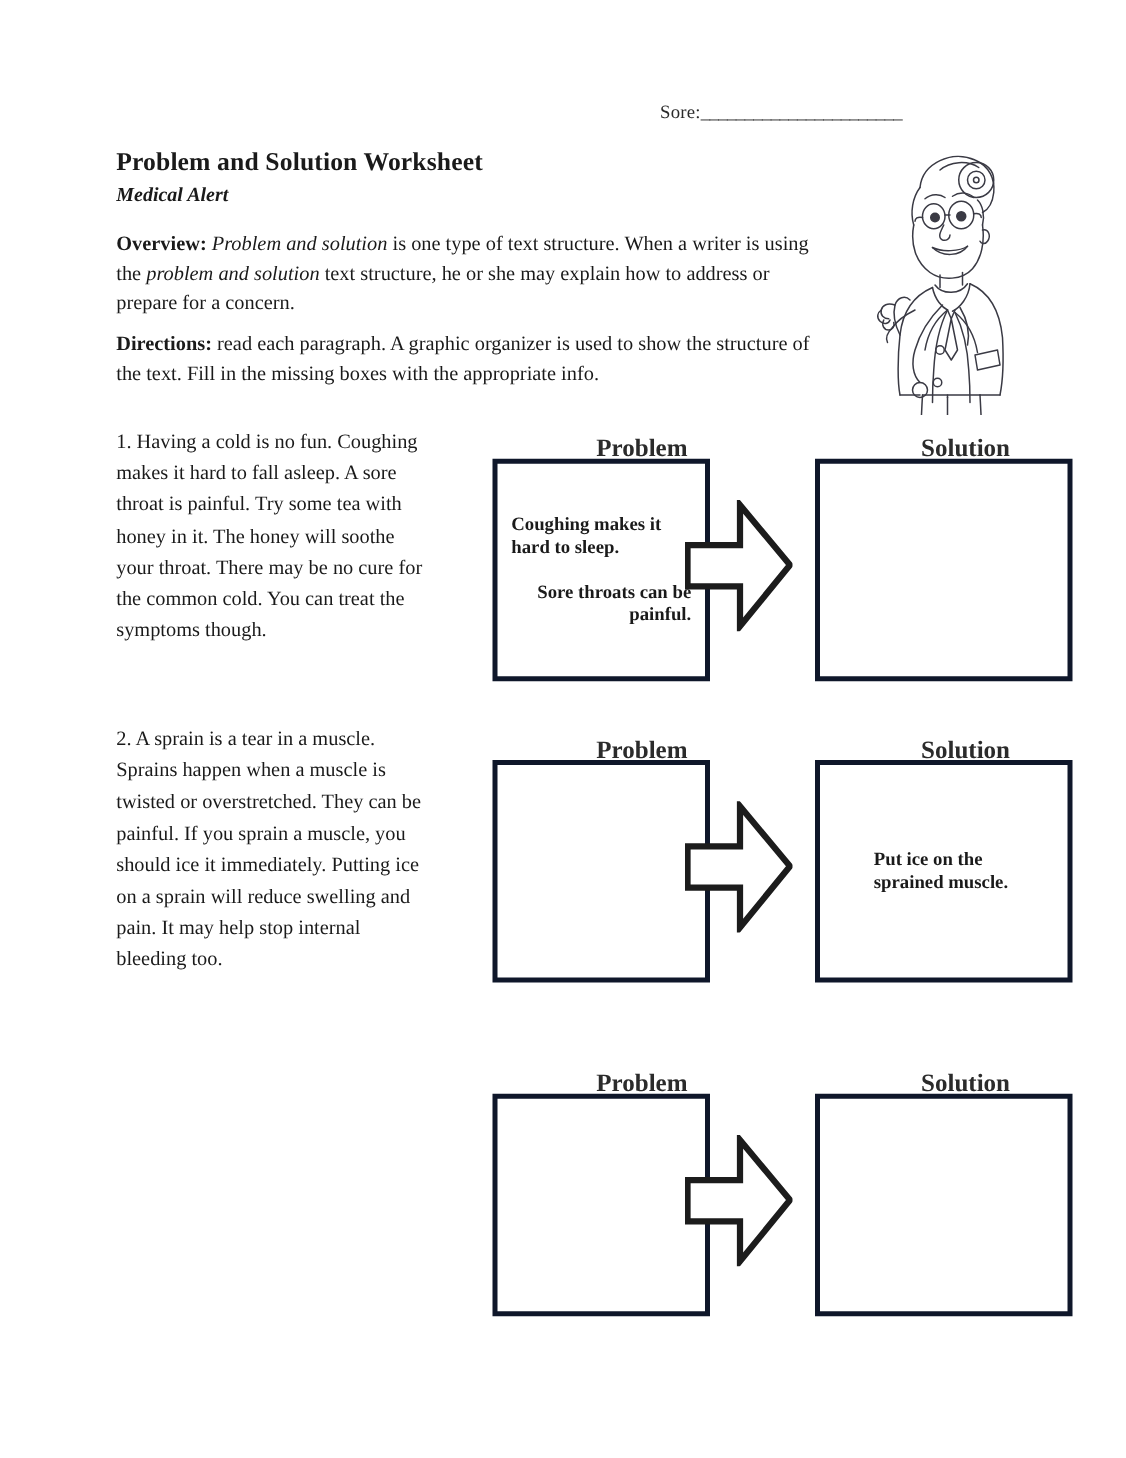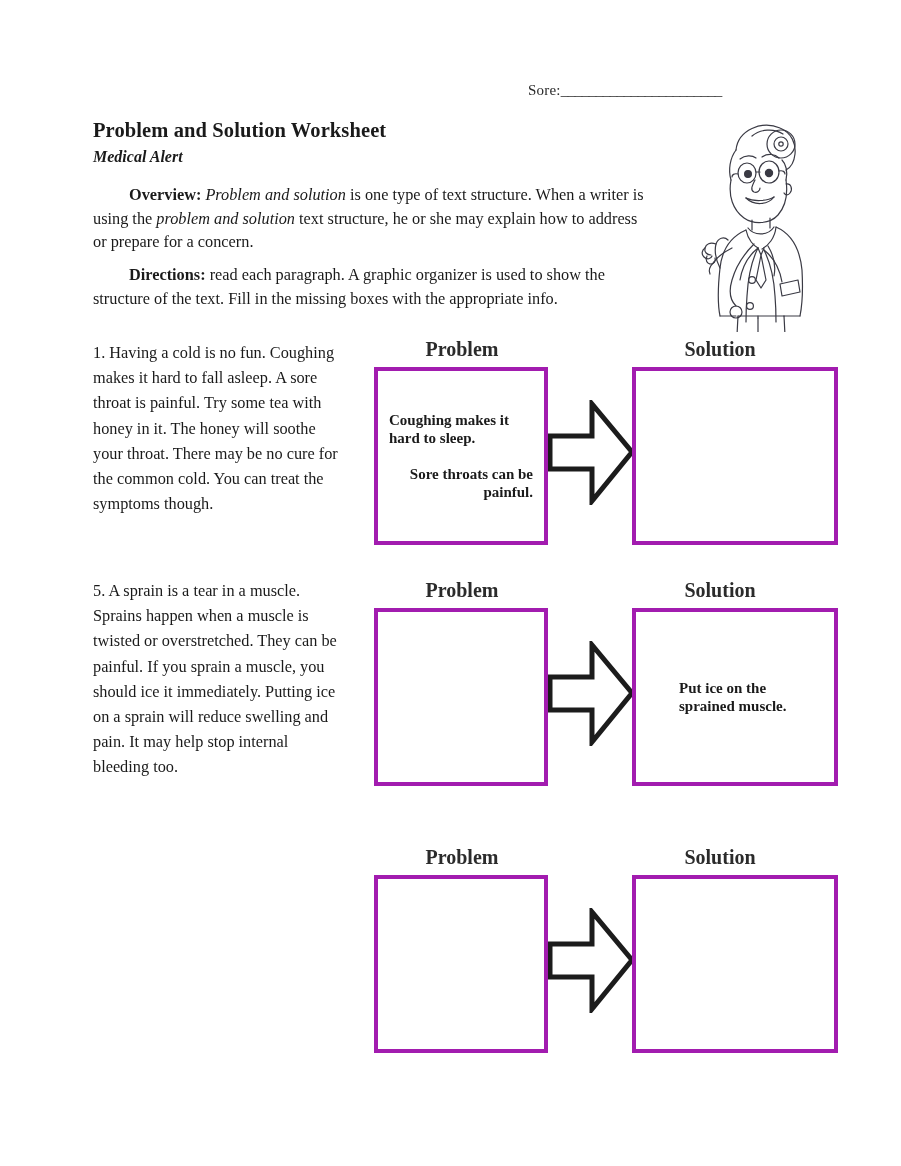--- a/index.html
+++ b/index.html
@@ -71,21 +71,21 @@
     text-align: left;
   }
   .directions {
     position: absolute;
     left: 93px;
     top: 263px;
     width: 566px;
     font-size: 16.3px;
     line-height: 23.5px;
   }
-  .b { font-weight: bold; margin-left: 36px; }
+  .b { font-weight: bold; }
   .i { font-style: italic; }
 
   
   .doctor {
     position: absolute;
     left: 700px;
     top: 110px;
     width: 120px;
     height: 222px;
   }
@@ -107,38 +107,39 @@
     position: absolute;
     left: 372px;
     width: 436px;
   }
   .row1 { top: 338px; }
   .row2 { top: 579px; }
   .row3 { top: 846px; }
 
   .col-head {
     position: absolute;
-    top: 0;
+    top: 10px;
     font-size: 20px;
     font-weight: bold;
     color: #2b2b2b;
-    text-align: center;
+    text-align: right;
     width: 176px;
   }
   .col-head.problem { left: 2px; }
   .col-head.solution { left: 260px; }
 
   .organizer-box {
     position: absolute;
     top: 29px;
     width: 166px;
     height: 170px;
-    border: 4px solid #a21caf;
+    border: 4px solid #0f172a;
     background: #ffffff;
     box-sizing: content-box;
+    margin-left: 20px;
   }
   .organizer-box.problem { left: 2px; }
   .organizer-box.solution { left: 260px; padding-left: 32px; }
 
   .box-inner {
     width: 100%;
     height: 100%;
     display: flex;
     flex-direction: column;
     justify-content: center;
@@ -261,21 +262,21 @@
         <path d="M34 264 C28 266 22 270 22 276 C22 281 30 283 40 282 C50 281 56 278 56 272 C56 268 52 265 48 264 Z"></path>
         <path d="M64 262 C58 266 56 272 58 277 C61 283 72 284 80 282 C88 280 92 276 90 270 C88 265 82 262 76 261 Z"></path>
         <path d="M24 276 C32 279 46 279 54 275"></path>
         <path d="M60 275 C68 279 82 279 89 274"></path>
       </g>
     </svg>
   </div>
 
   <div class="paragraph p1">1. Having a cold is no fun. Coughing makes it hard to fall asleep. A sore throat is painful. Try some tea with honey in it. The honey will soothe your throat. There may be no cure for the common cold. You can treat the symptoms though.</div>
 
-  <div class="paragraph p2">5. A sprain is a tear in a muscle. Sprains happen when a muscle is twisted or overstretched. They can be painful. If you sprain a muscle, you should ice it immediately. Putting ice on a sprain will reduce swelling and pain. It may help stop internal bleeding too.</div>
+  <div class="paragraph p2">2. A sprain is a tear in a muscle. Sprains happen when a muscle is twisted or overstretched. They can be painful. If you sprain a muscle, you should ice it immediately. Putting ice on a sprain will reduce swelling and pain. It may help stop internal bleeding too.</div>
 
 
   <div class="organizer-row row1">
     <div class="col-head problem">Problem</div>
     <div class="col-head solution">Solution</div>
 
     <div class="organizer-box problem">
       <div class="box-inner">
         <div class="box-line">Coughing makes it hard to sleep.</div>
         <div class="box-line">Sore throats can be painful.</div>

